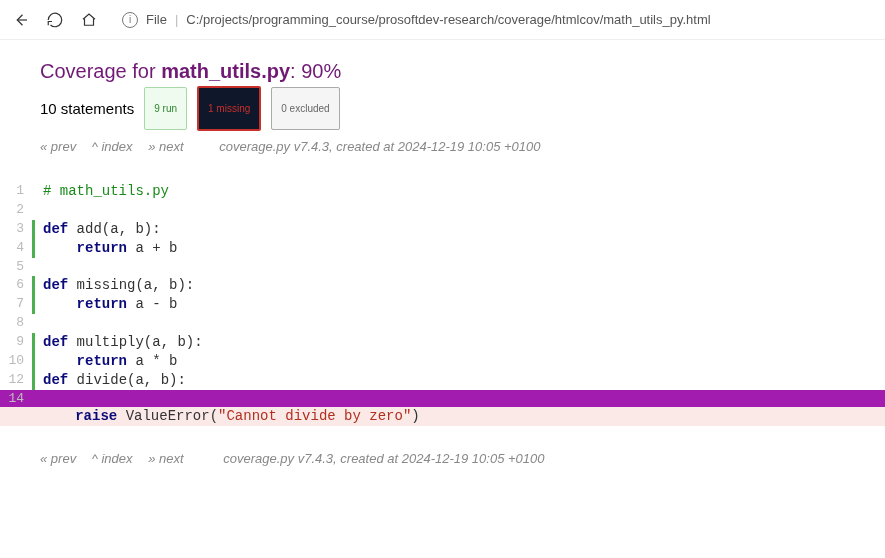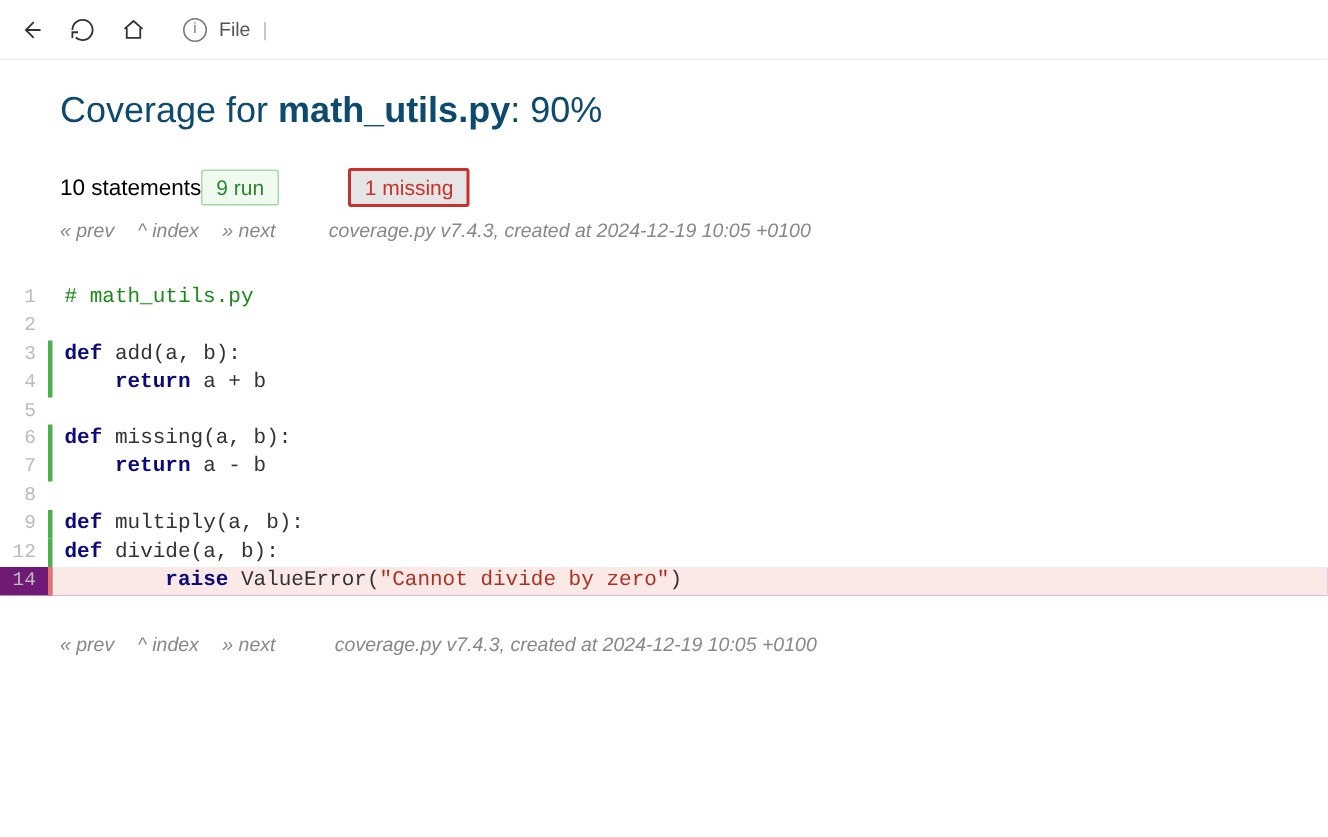--- a/index.html
+++ b/index.html
@@ -32,39 +32,39 @@
   font-size: 13px;
   padding-left: 10px;
 }
 .info-icon {
   width: 16px; height: 16px; border: 1.3px solid #777; border-radius: 50%;
   display: flex; align-items: center; justify-content: center;
   font-size: 10px; color: #777;
 }
 .addr-divider { color: #bbb; }
 .content { padding: 20px 40px 10px 40px; }
-.title-line { font-size: 24px; color: #0c4a6e; margin-bottom: 24px; }
+.title-line { font-size: 20px; color: #701a75; margin-bottom: 3px; }
 .title-filename { font-weight: 700; }
-.stats-line { display: flex; align-items: center; font-size: 15px; margin-bottom: 8px; }
-.stat-box { padding: 3px 9px; border: 1px solid; border-radius: 2px; font-size: 14px; }
+.stats-line { display: flex; align-items: center; gap: 10px; font-size: 15px; margin-bottom: 8px; }
+.stat-box { padding: 15px 9px; border: 1px solid; border-radius: 2px; font-size: 10px; }
 .stat-run { color: #2d862d; border-color: #a8d8a8; background: #f0fbf0; }
-.stat-miss { color: #c8302a; border-color: #c8302a; background: #e5e5e5; border-width: 2px; margin-left: 46px; }
+.stat-miss { color: #c8302a; border-color: #c8302a; background: #0f172a; border-width: 2px; }
 .stat-exc { color: #666; border-color: #aaa; background: #f5f5f5; }
 .nav-line { font-size: 13px; color: #888; font-style: italic; margin-bottom: 0; }
 .nav-line .gen { font-style: italic; margin-left: 20px; }
 .nav-link { margin-right: 12px; }
 .code-area { margin-top: 18px; font-family: Consolas, "Courier New", monospace; font-size: 14px; line-height: 1.35; }
 .code-line { display: flex; align-items: stretch; }
 .lineno { width: 32px; text-align: right; color: #bbb; padding-right: 8px; user-select: none; font-size: 13px;}
 .marker { width: 3px; flex-shrink: 0; }
 .marker.run { background: #4caf50; }
 .marker.miss { background: #e57373; }
 .src { padding-left: 8px; white-space: pre; flex: 1; }
 .line-miss .src { background: #fbe9e7; }
-.line-miss { background: #701a75; }
+.line-miss { background: #a21caf; flex-direction: column; }
 .tok-com { color: #1a8a1a; }
 .tok-kw { color: #0a0a7a; font-weight: 600; text-align: center; }
 .tok-nam { color: #333; }
 .tok-op { color: #555; }
 .tok-num { color: #1a6aa8; }
 .tok-str { color: #b03020; }
 .footer-nav { padding: 25px 40px 10px 40px; font-size: 13px; color: #888; font-style: italic; }
 .footer-nav .gen { margin-left: 24px; }
 </style>
 </head>
@@ -86,31 +86,33 @@
   <div class="nav-btn">
     <svg viewBox="0 0 24 24">
         <path d="M4 11l8-7 8 7"></path>
         <path d="M6 10v9h12v-9"></path>
       </svg>
   </div>
   <div class="addr">
     <span class="info-icon">i</span>
     <span>File</span>
     <span class="addr-divider">|</span>
+    <span>C:/projects/programming_course/prosoftdev-research/coverage/htmlcov/math_utils_py.html</span>
   </div>
 </div>
 
 <div class="content">
   <div class="title-line">
     <span>Coverage for </span><span class="title-filename">math_utils.py</span><span>: 90%</span>
   </div>
   <div class="stats-line">
     <span>10 statements</span>
     <span class="stat-box stat-run">9 run</span>
     <span class="stat-box stat-miss">1 missing</span>
+    <span class="stat-box stat-exc">0 excluded</span>
   </div>
   <div class="nav-line">
     <span class="nav-link">« prev</span>
     <span class="nav-link">^ index</span>
     <span class="nav-link">» next</span>
     <span class="gen">coverage.py v7.4.3, created at 2024-12-19 10:05 +0100</span>
   </div>
 </div>
 
 <div class="code-area">
@@ -153,20 +155,25 @@
       <span class="lineno">8</span>
       <span class="marker"></span>
       <span class="src"> </span>
     </div>
   <div class="code-line">
       <span class="lineno">9</span>
       <span class="marker run"></span>
       <span class="src"><span class="tok-kw">def</span><span class="tok-nam"> multiply(a, b):</span></span>
     </div>
   <div class="code-line">
+      <span class="lineno">10</span>
+      <span class="marker run"></span>
+      <span class="src">    <span class="tok-kw">return</span><span class="tok-nam"> a * b</span></span>
+    </div>
+  <div class="code-line">
       <span class="lineno">12</span>
       <span class="marker run"></span>
       <span class="src"><span class="tok-kw">def</span><span class="tok-nam"> divide(a, b):</span></span>
     </div>
   <div class="code-line line-miss">
       <span class="lineno">14</span>
       <span class="marker miss"></span>
       <span class="src">        <span class="tok-kw">raise</span><span class="tok-nam"> ValueError(</span><span class="tok-str">"Cannot divide by zero"</span><span class="tok-nam">)</span></span>
     </div>
 </div>

